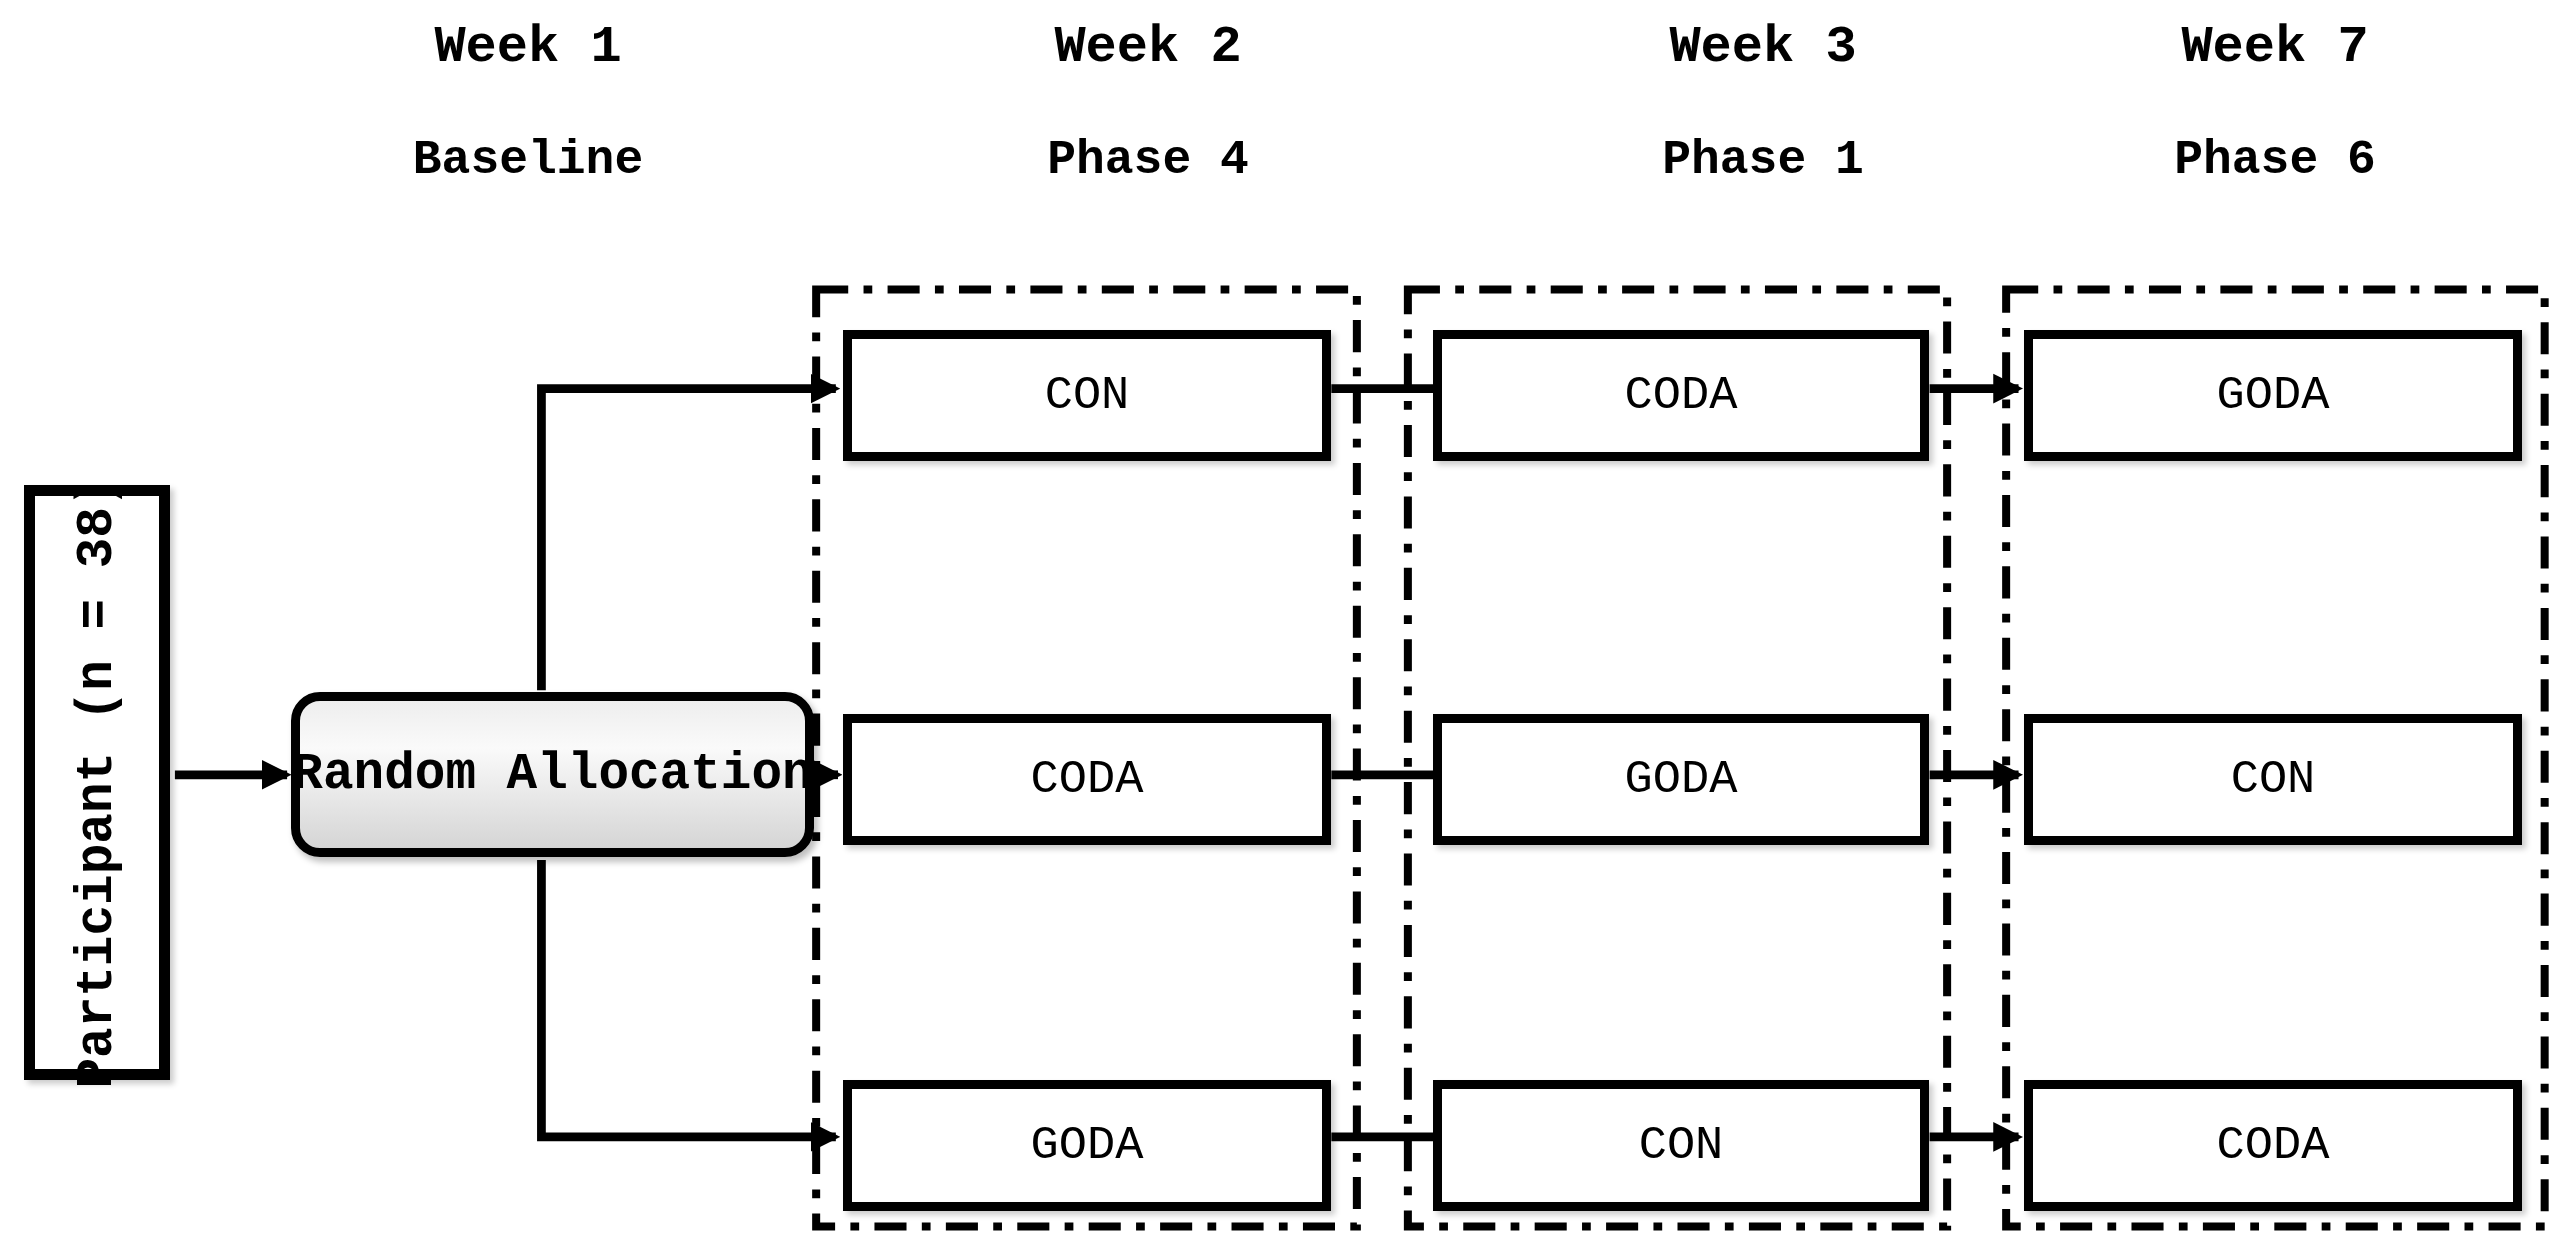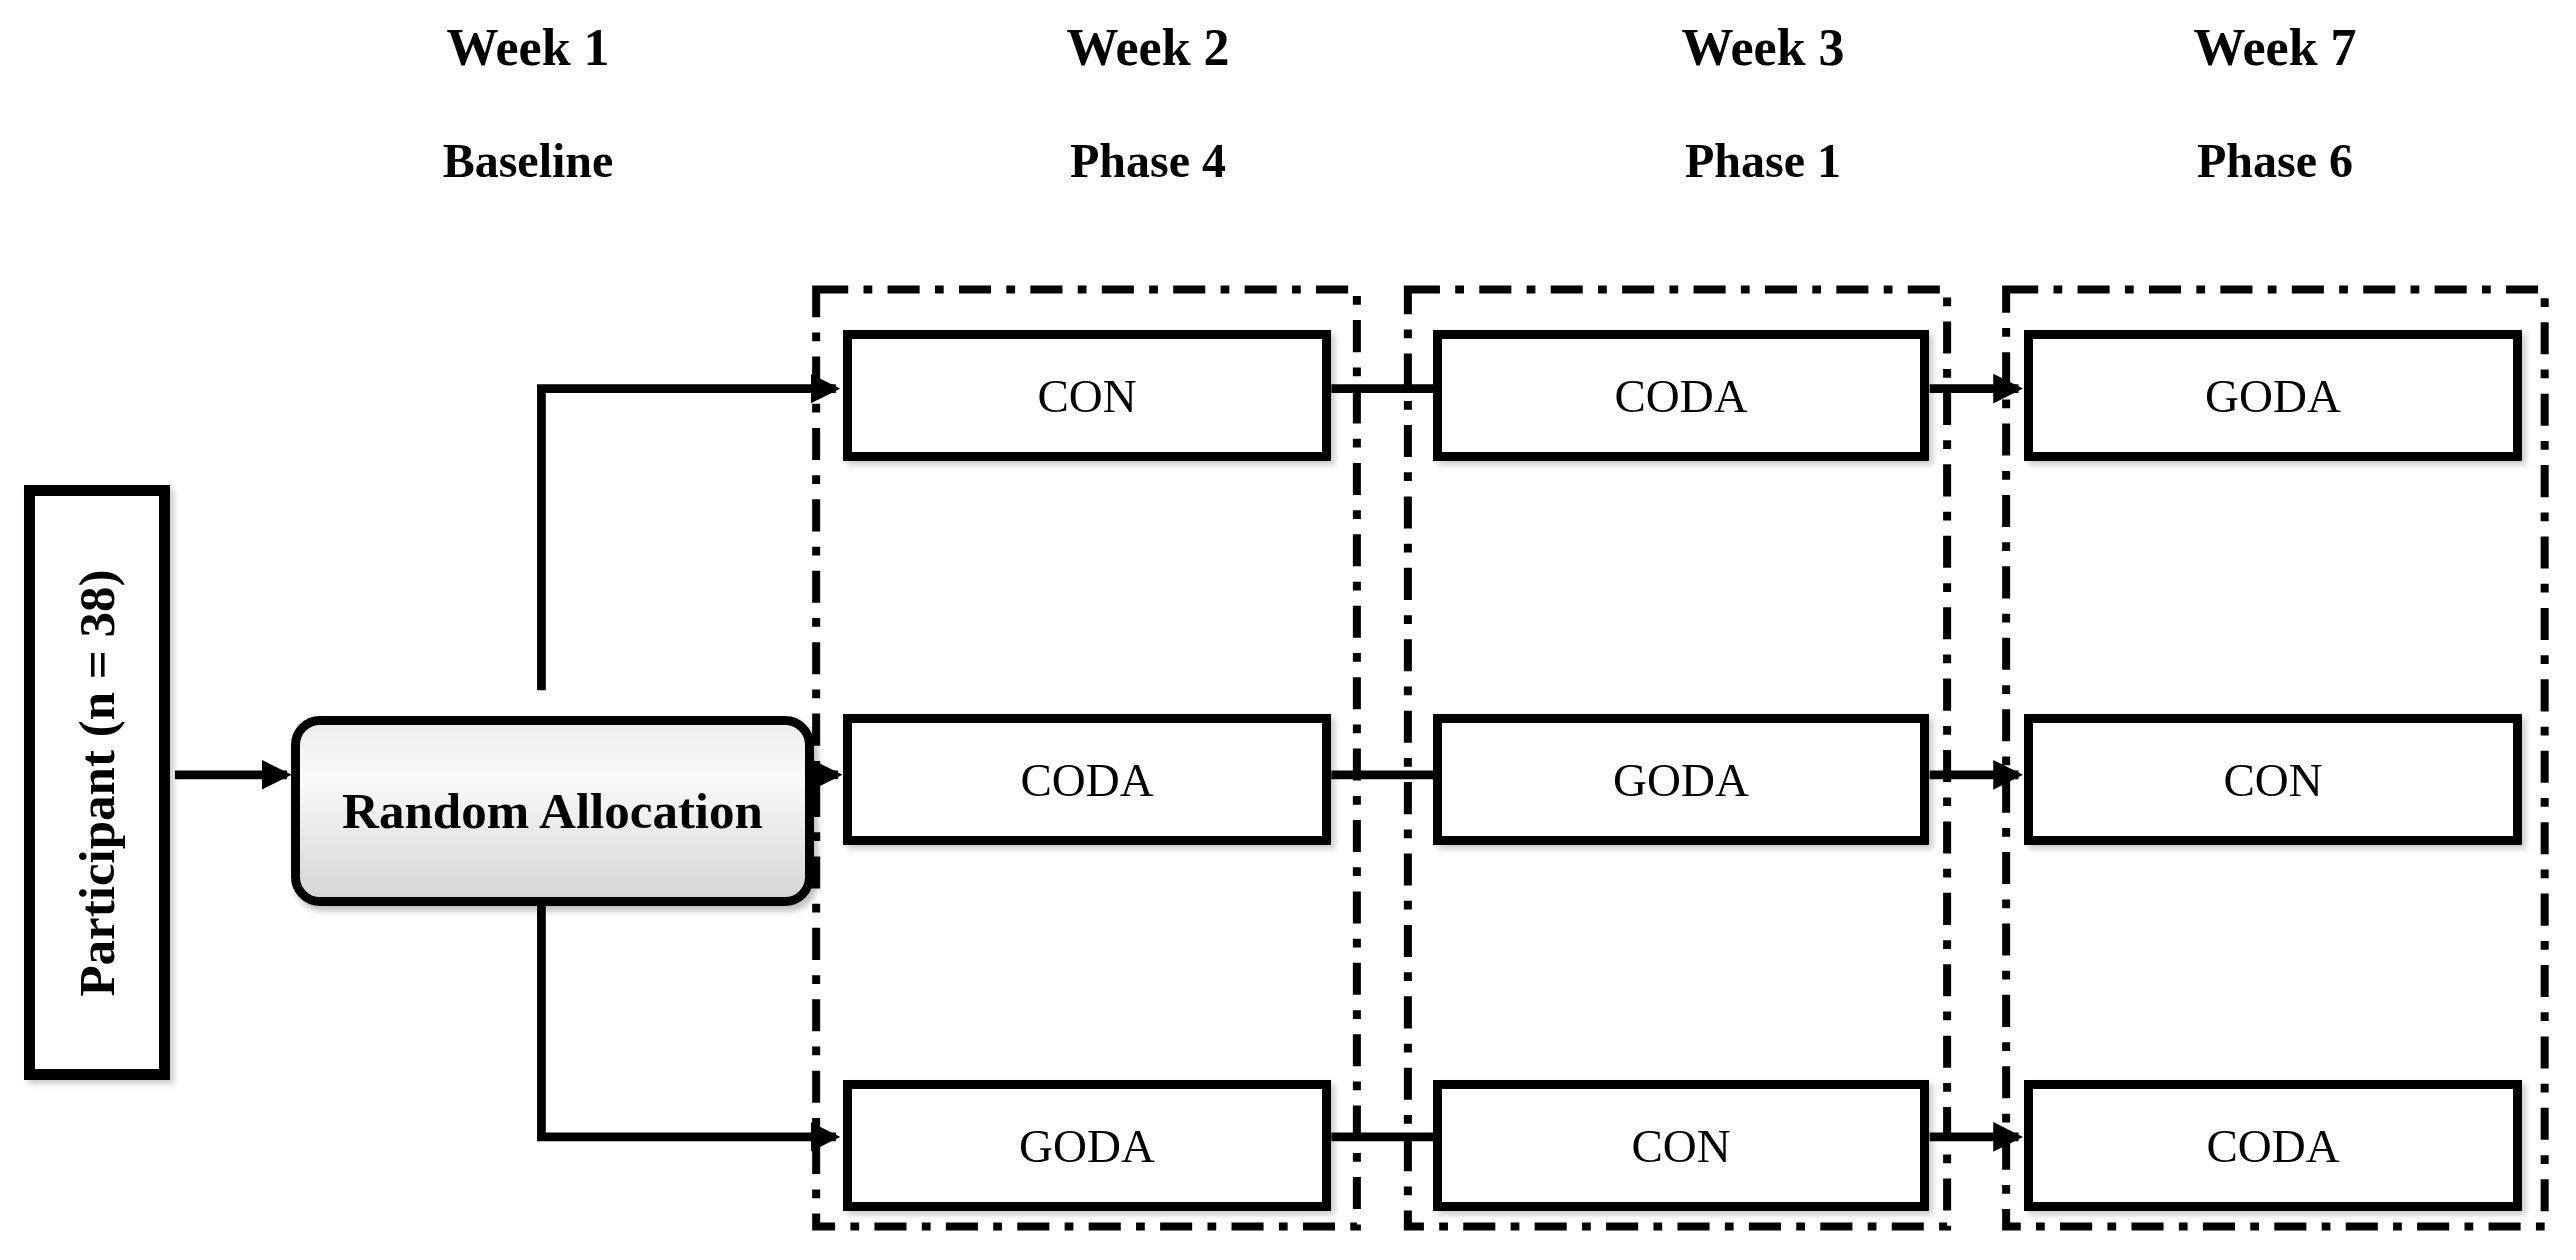--- a/index.html
+++ b/index.html
@@ -9,21 +9,21 @@
     --alloc-grad-mid: #fafafa;
     --alloc-grad-bottom: #d5d5d5;
   }
   * { box-sizing: border-box; }
   html, body { margin: 0; padding: 0; background: var(--background); }
   .canvas {
     position: relative;
     width: 2576px;
     height: 1261px;
     background: var(--background);
-    font-family: Liberation Serif, serif;
+    font-family: Liberation Mono, monospace;
     color: var(--line);
     overflow: hidden;
   }
   .layer {
     position: absolute;
     left: 0; top: 0;
     width: 2576px; height: 1261px;
   }
   .dashed-rect { stroke: var(--line); stroke-width: 11; fill: none; stroke-dasharray: 44 21 12 21; }
   .conn { stroke: var(--line); stroke-width: 12; fill: none; }
@@ -64,30 +64,29 @@
   .participant-box .vtext {
     transform: rotate(-90deg);
     white-space: nowrap;
     font-size: 51px;
     font-weight: bold;
   }
 
   .allocation-box {
     position: absolute;
     left: 291px; top: 692px;
-    width: 523px; height: 190px;
+    width: 523px; height: 165px;
     border: 9.5px solid var(--line);
     border-radius: 29px;
     background: linear-gradient(180deg, var(--alloc-grad-top) 0%, var(--alloc-grad-mid) 32%, var(--alloc-grad-bottom) 100%);
     display: flex; align-items: center; justify-content: center;
     font-size: 51px;
     font-weight: bold;
     white-space: nowrap;
     box-shadow: 3.6px 4.4px 6.6px rgba(0,0,0,0.25);
-    margin-top: 24px;
   }
 
   .cbox {
     position: absolute;
     height: 131px;
     border: 9.5px solid var(--line);
     background: var(--background);
     display: flex; align-items: center; justify-content: center;
     font-size: 47px;
     font-weight: normal;

